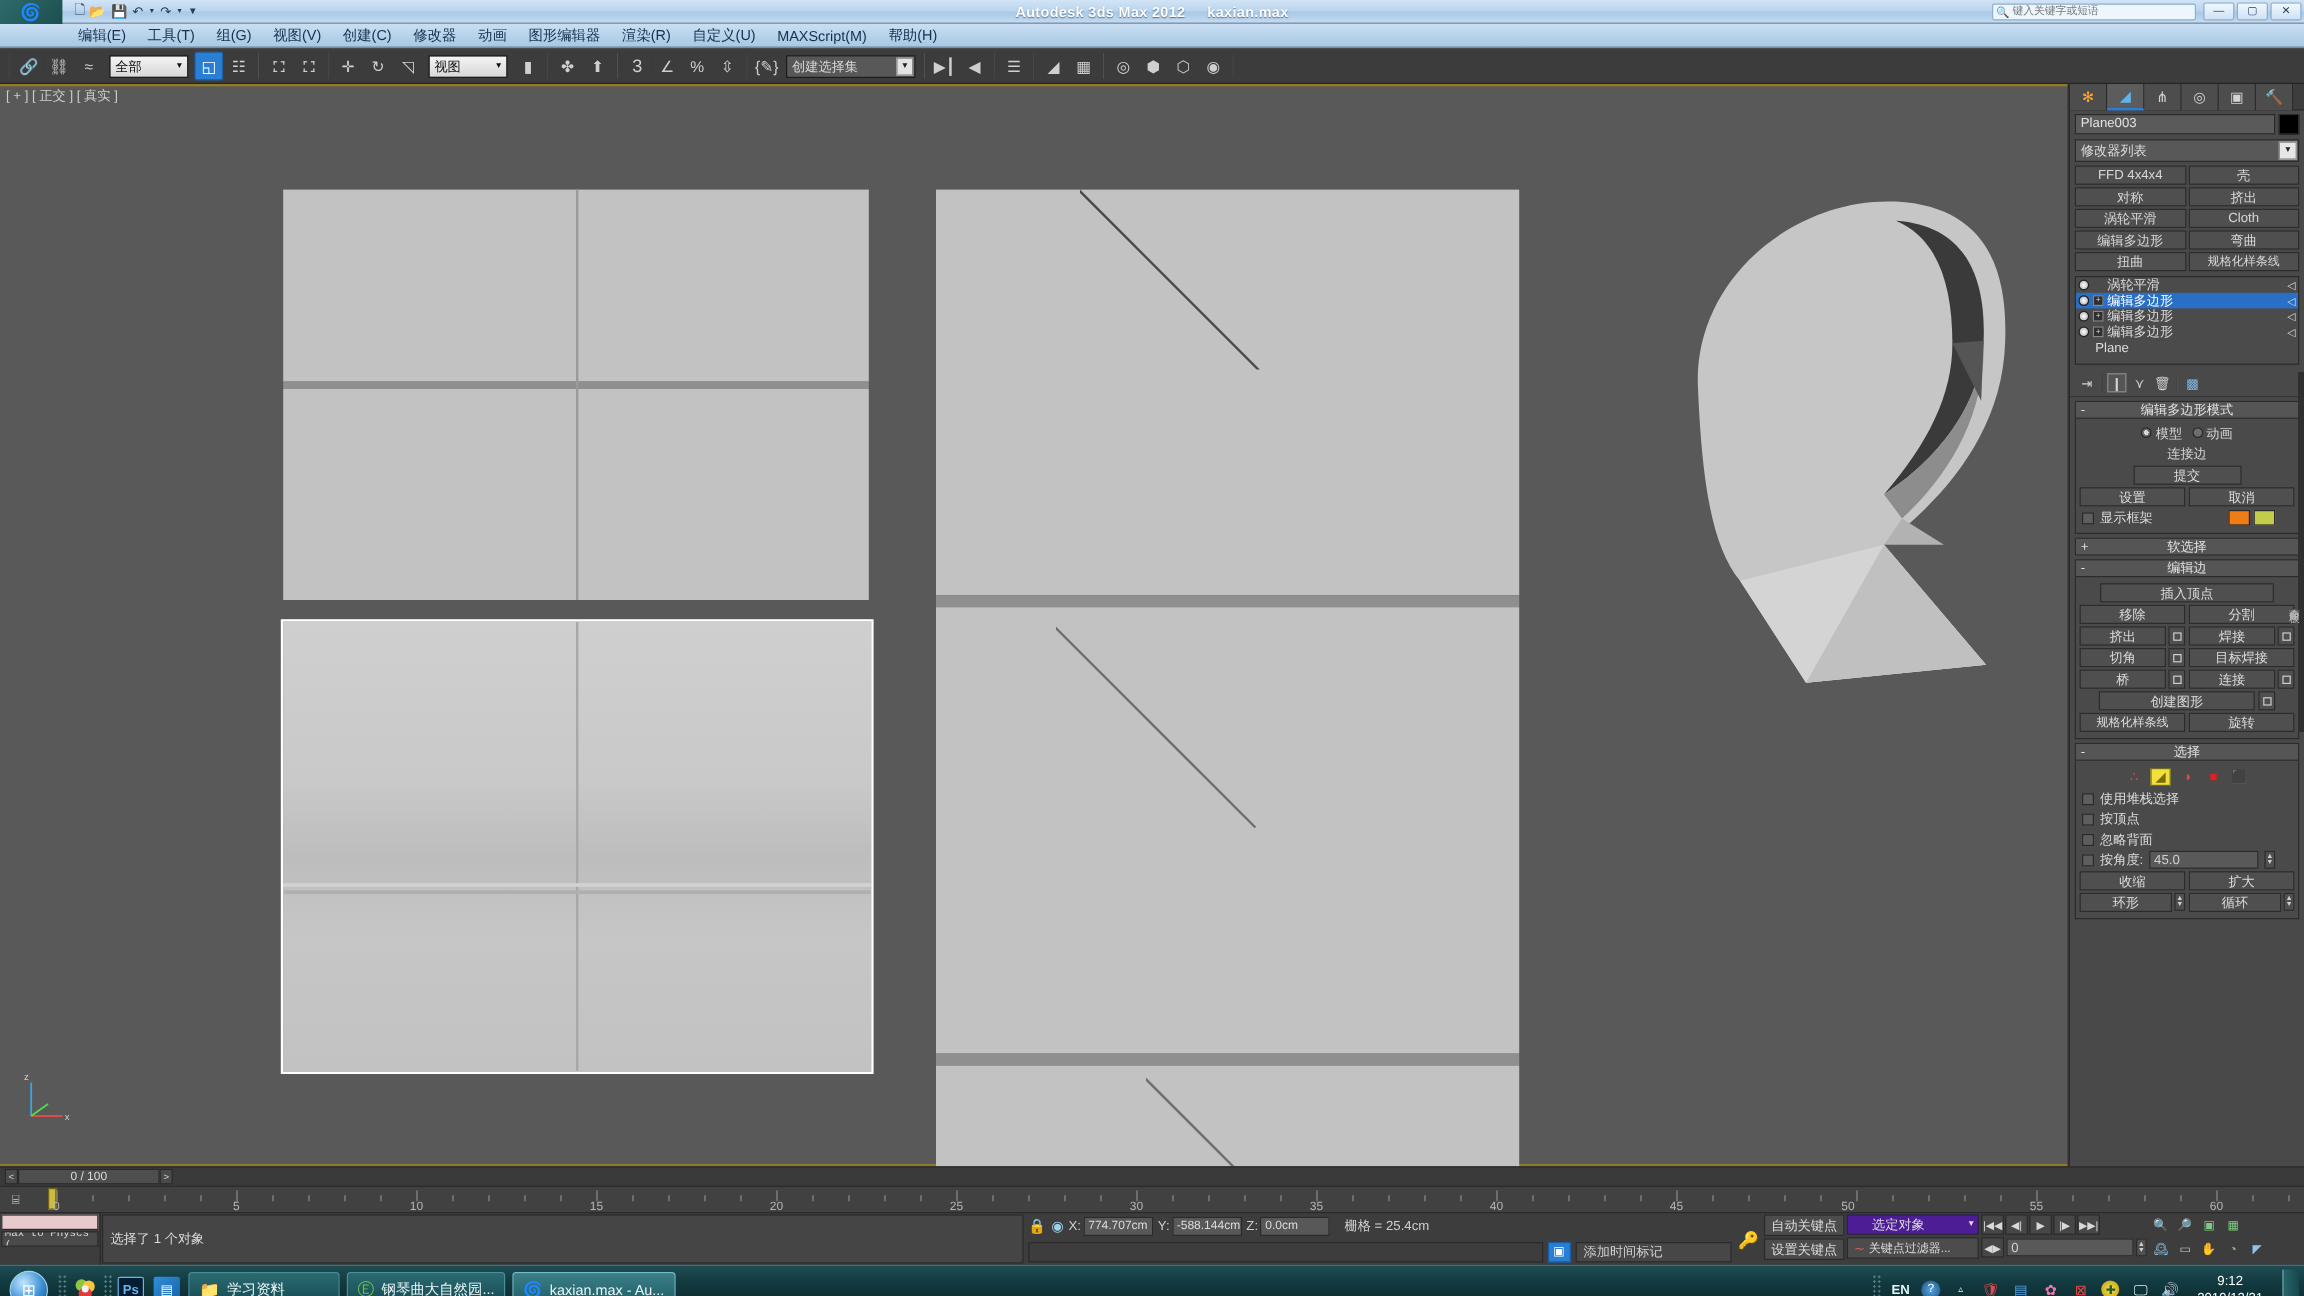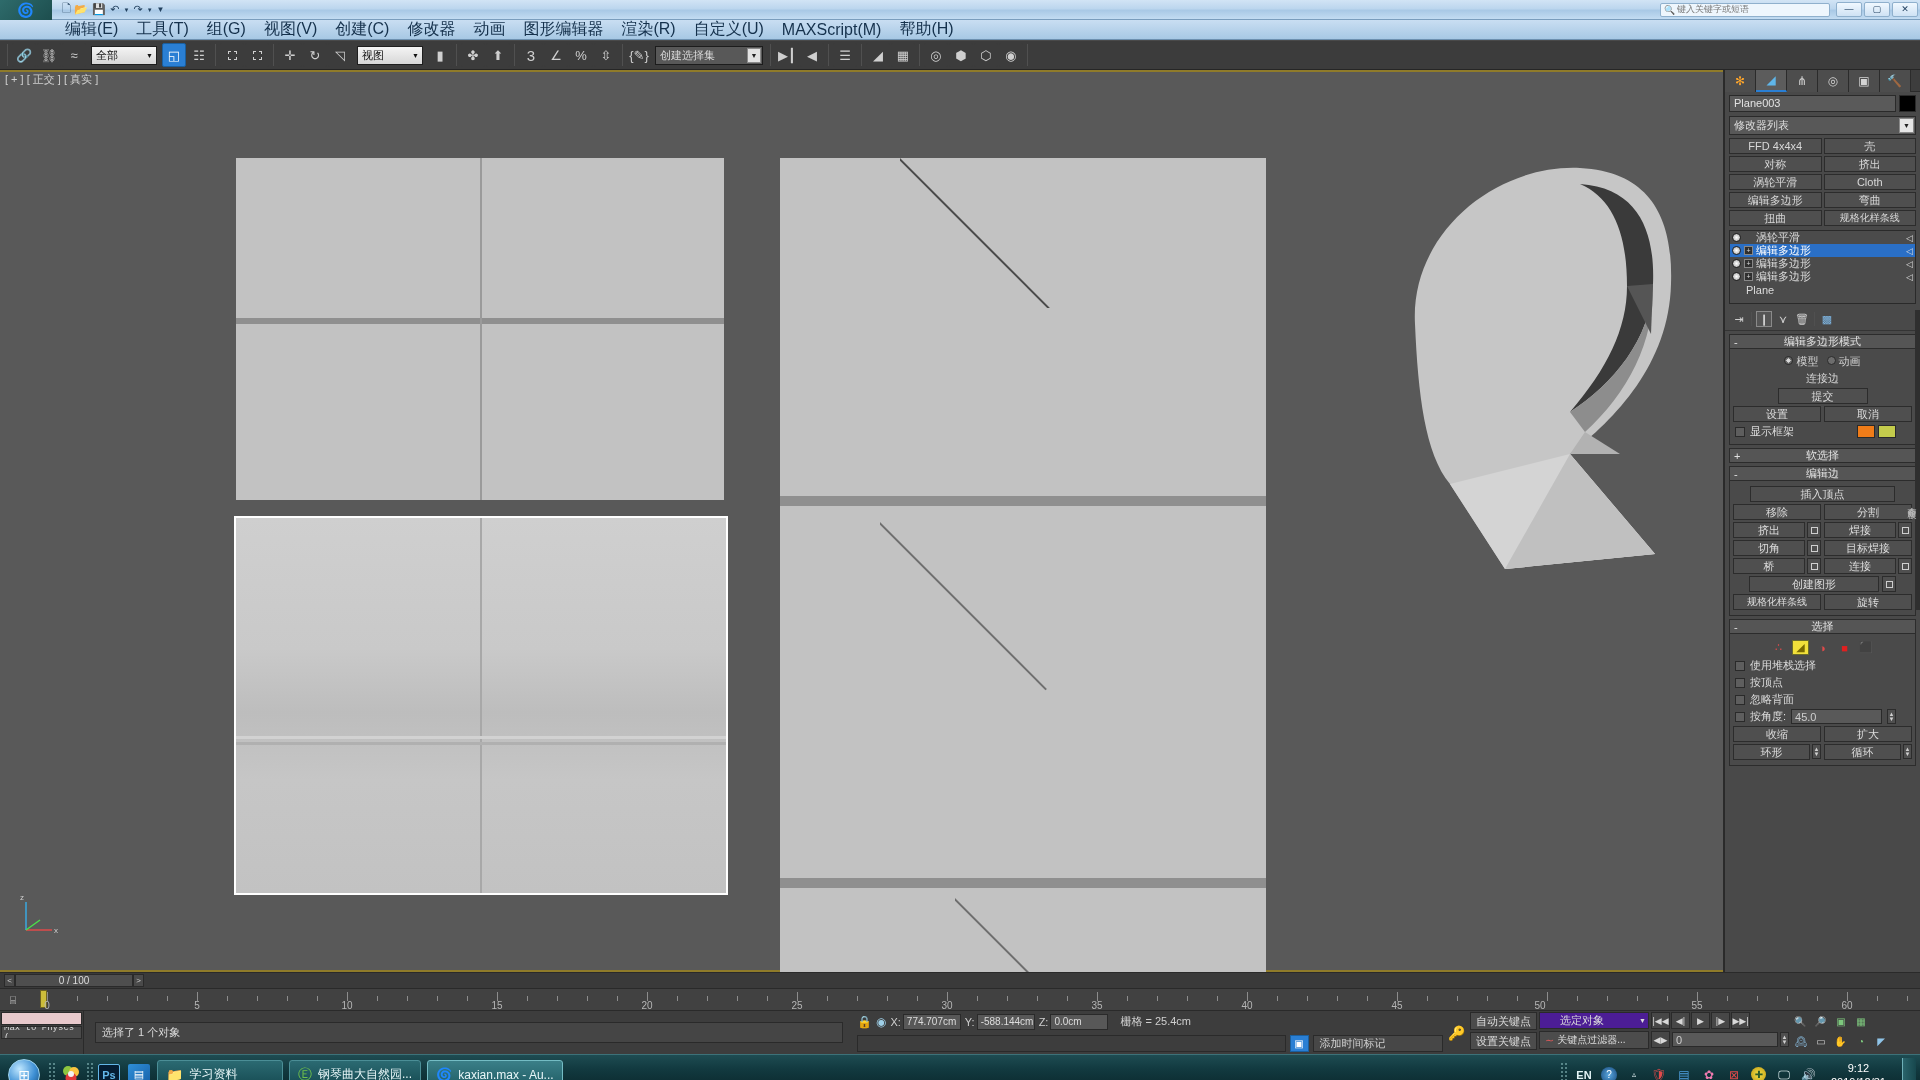--- a/index.html
+++ b/index.html
@@ -42,21 +42,21 @@
     color:#bfe7e7; font-size:14px; font-weight:bold;
   }
   
   #menubar {
     height:20px; width:100%;
     background:linear-gradient(to bottom,#c9def2,#a7c8e4);
     display:flex; align-items:center; padding-left:56px;
     border-bottom:1px solid #6d90af;
   }
   #menubar .mi {
-    padding:1px 9px; font-size:16px; color:#15314c; white-space:nowrap;text-align:right;
+    padding:1px 9px; font-size:12px; color:#15314c; white-space:nowrap;text-align:right;
   }
   
   #toolbar {
     height:30px; width:100%; background:#3c3c3c;
     border-bottom:1px solid #262626; border-top:1px solid #4a4a4a;
     display:flex; align-items:center; padding-left:4px; gap:1px;
   }
   .tbtn {
     width:24px; height:24px; border:1px solid transparent; border-radius:2px;
     display:flex; align-items:center; justify-content:center;
@@ -178,21 +178,21 @@
   .playhead { position:absolute; bottom:2px; width:7px; height:18px; background:#cdbd3a;
               border:1px solid #6f6420; }
   
   #statusarea { height:44px; background:#3d3d3d; display:flex; border-top:1px solid #2a2a2a; }
   .mscript { width:84px; border-right:1px solid #2a2a2a; display:flex; flex-direction:column; }
   .mscript .pink { height:20px; background:#e8c9cc; border:1px solid #2a2a2a; margin:1px; }
   .mscript .mono { height:19px; background:#4a4a4a; border:1px solid #2a2a2a; margin:0 1px 15px 1px;
                    font-family:"Liberation Mono", monospace; font-size:9px; color:#dcdcdc;
                    display:flex; align-items:center; padding-left:2px; overflow:hidden; }
   .prompts { width:770px; display:flex; flex-direction:column; }
-  .prompt { flex:1; background:#454545; border:1px solid #2a2a2a; margin:11px;
+  .prompt { flex:1; background:#454545; border:1px solid #2a2a2a; margin:1px;
             display:flex; align-items:center; padding-left:6px; font-size:11px; color:#dcdcdc; }
   .stat-mid { flex:1; display:flex; flex-direction:column; }
   .stat-row { flex:1; display:flex; align-items:center; gap:4px; padding:0 3px; }
   .coord { display:flex; align-items:center; gap:2px; }
   .coord label { font-size:11px; color:#cfcfcf; }
   .coordval { width:58px; height:16px; background:#585858; border:1px solid #2a2a2a;
               color:#dcdcdc; font-size:10px; padding-left:3px; line-height:14px; overflow:hidden; }
   .gridtxt { font-size:11px; color:#cfcfcf; margin-left:8px; white-space:nowrap;}
   .keybox { display:flex; flex-direction:column; }
   .kbtn { height:18px; background:#4c4c4c; border:1px solid #2a2a2a; color:#dcdcdc;
@@ -237,20 +237,25 @@
   <div class="maxlogo">🌀</div>
   <div class="tb-qat">
     <span>🗋</span>
     <span>📂</span>
     <span>💾</span>
     <span>↶</span>
     <span style="font-size:6px">▼</span>
     <span>↷</span>
     <span style="font-size:6px">▼</span>
     <span style="font-size:8px">▼</span>
+  </div>
+  <div class="tb-title">
+    <span>Autodesk 3ds Max  2012</span>
+    &nbsp;&nbsp;&nbsp;
+    <span class="tb-file">kaxian.max</span>
   </div>
   <div class="tb-search">
     <span class="magn">🔍</span>
     <span>键入关键字或短语</span>
   </div>
   <div class="tb-right">
     <div class="winbtn">—</div>
     <div class="winbtn">▢</div>
     <div class="winbtn">✕</div>
   </div>

